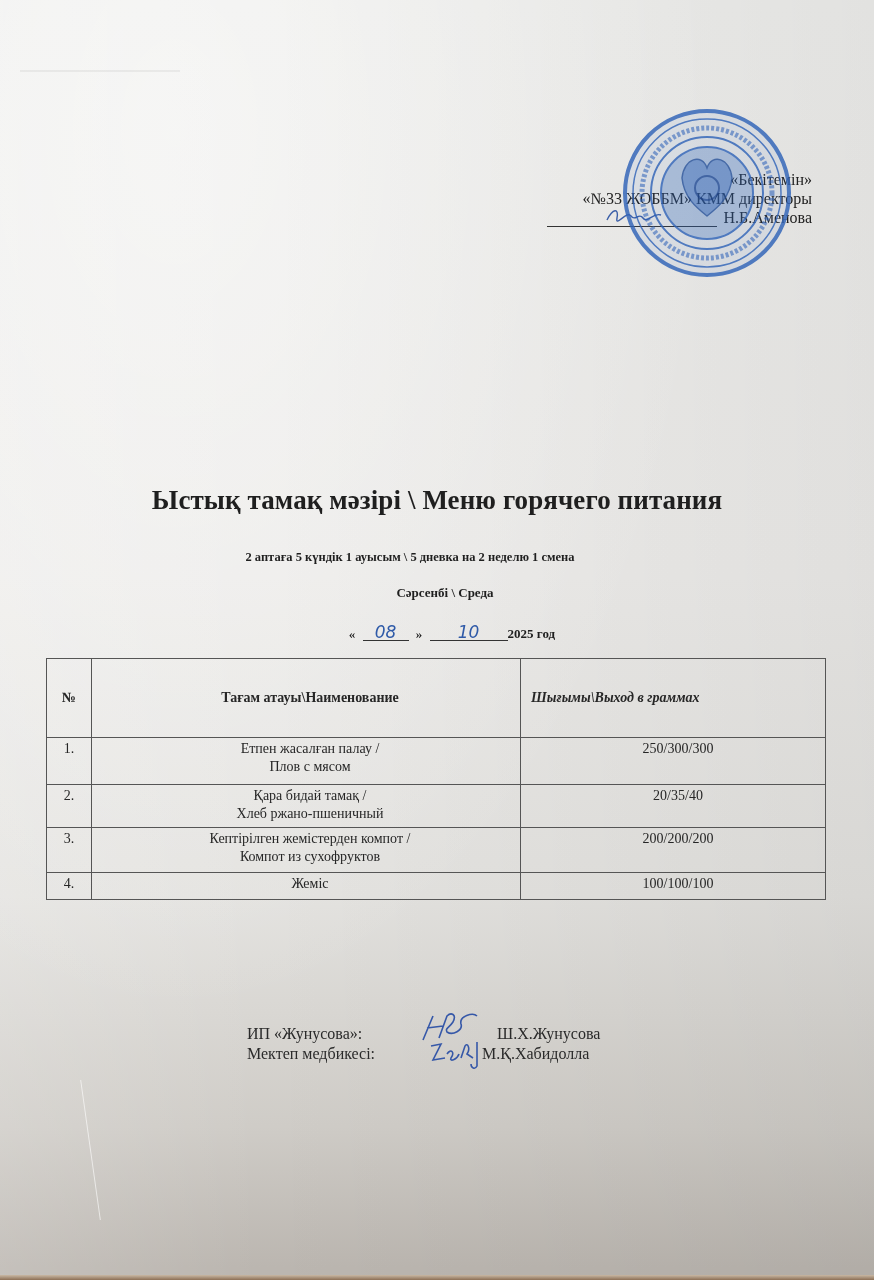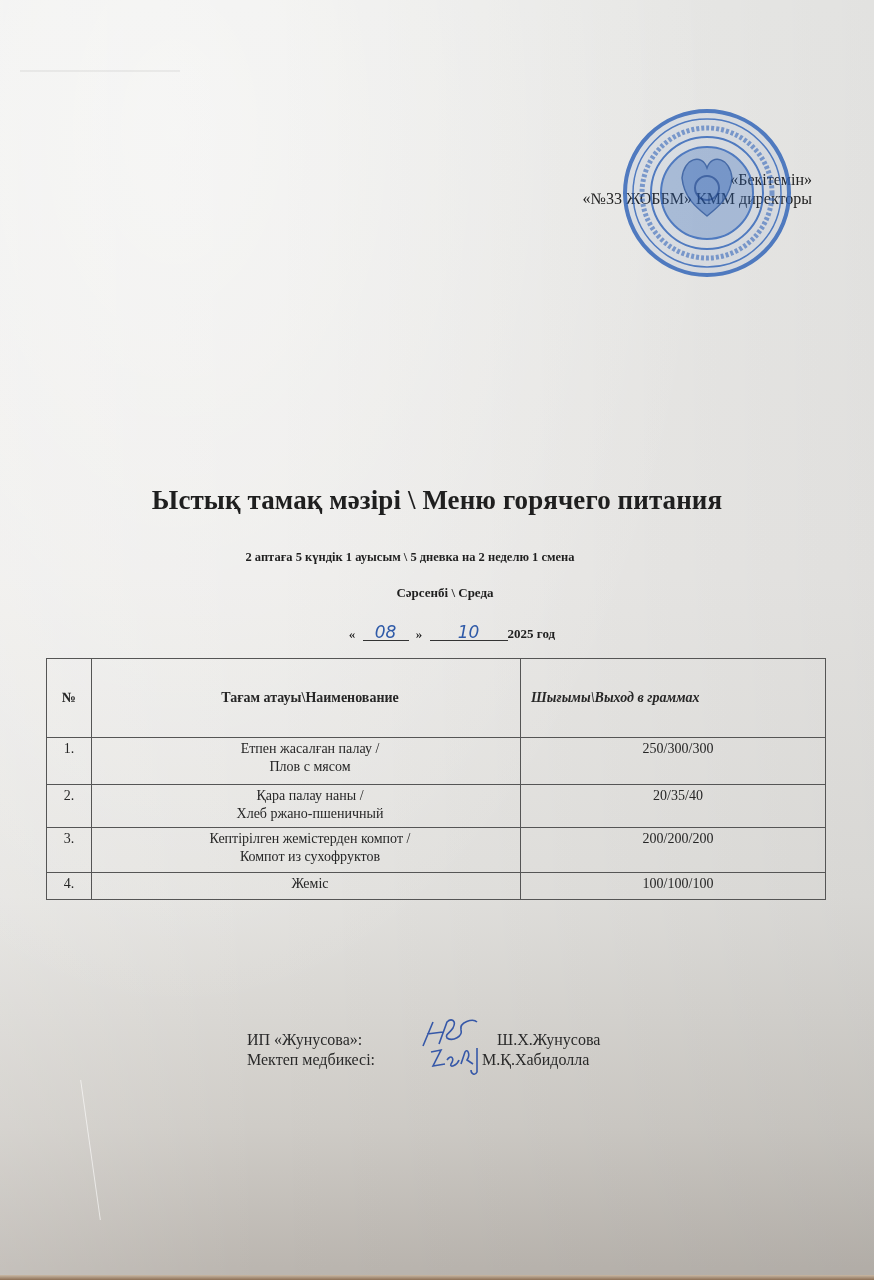--- a/index.html
+++ b/index.html
@@ -86,40 +86,47 @@
   .menu-table td { line-height: 18px; padding-top: 2px; text-align: center; }
   .menu-table tr.r1 td { height: 44px; }
   .menu-table tr.r2 td { height: 40px; }
   .menu-table tr.r3 td { height: 42px; }
   .menu-table tr.r4 td { height: 24px; }
   .menu-table td.c-out { padding-left: 10px; }
   .menu-table .line { display: block; }
 
   
   .signatures {
-    position: absolute; left: 247px; top: 1024px; font-size: 16px; line-height: 20px; color: #2a2a2a; margin-top: 6px;
+    position: absolute; left: 247px; top: 1024px; font-size: 16px; line-height: 20px; color: #2a2a2a;
   }
   .sig-row { position: relative; height: 20px; white-space: nowrap; }
   .sig-row .role { display: inline-block; }
   .sig-row .name { position: absolute; }
   .sig-row.r1 .role { width: 160px; }
   .sig-row.r1 .name { left: 250px; top: 0; }
   .sig-row.r2 .name { left: 235px; top: 0; }
   .hand-sig { position: absolute; pointer-events: none; }
 </style>
 </head>
 <body>
 
 <div class="paper-shade"></div>
 <div class="crease c1"></div>
 <div class="crease c2"></div>
 
 <div class="approval">
   <div>«Бекітемін»</div>
   <div>«№33 ЖОББМ» КММ директоры</div>
+  <div>
+    <span class="sig-line">
+      <svg class="sig-scribble" viewBox="0 0 60 20">
+        <path d="M2 14 C 8 2, 14 2, 12 12 S 22 4, 26 10 S 34 6, 38 12 S 48 6, 56 9" fill="none" stroke="#3b5fa8" stroke-width="1.4"></path>
+      </svg>
+    </span><span>Н.Б.Аменова</span>
+  </div>
 </div>
 
 <svg class="stamp" viewBox="0 0 170 170">
   <circle cx="85" cy="85" r="82" fill="rgba(60,110,200,0.10)" stroke="#2f63b8" stroke-width="4"></circle>
   <circle cx="85" cy="85" r="74" fill="none" stroke="#2f63b8" stroke-width="1.5"></circle>
   <circle cx="85" cy="85" r="56" fill="none" stroke="#2f63b8" stroke-width="2"></circle>
   <circle cx="85" cy="85" r="65" fill="none" stroke="#2f63b8" stroke-width="5" stroke-dasharray="3 2" opacity="0.7"></circle>
   <circle cx="85" cy="85" r="46" fill="rgba(47,99,184,0.35)" stroke="#2f63b8" stroke-width="2"></circle>
   <path d="M60 70 C 62 50, 80 45, 85 60 C 90 45, 108 50, 110 70 C 108 90, 95 100, 85 108 C 75 100, 62 90, 60 70 Z" fill="rgba(47,99,184,0.55)" stroke="#24509a" stroke-width="1.5"></path>
   <circle cx="85" cy="80" r="12" fill="none" stroke="#1f4a96" stroke-width="2"></circle>
@@ -148,21 +155,21 @@
       <td class="c-num">1.</td>
       <td class="c-name">
         <span class="line">Етпен жасалған палау /</span>
         <span class="line">Плов с мясом</span>
       </td>
       <td class="c-out">250/300/300</td>
     </tr>
     <tr class="r2">
       <td class="c-num">2.</td>
       <td class="c-name">
-        <span class="line">Қара палау наны /</span>
+        <span class="line">Қара бидай тамақ /</span>
         <span class="line">Хлеб ржано-пшеничный</span>
       </td>
       <td class="c-out">20/35/40</td>
     </tr>
     <tr class="r3">
       <td class="c-num">3.</td>
       <td class="c-name">
         <span class="line">Кептірілген жемістерден компот /</span>
         <span class="line">Компот из сухофруктов</span>
       </td>

